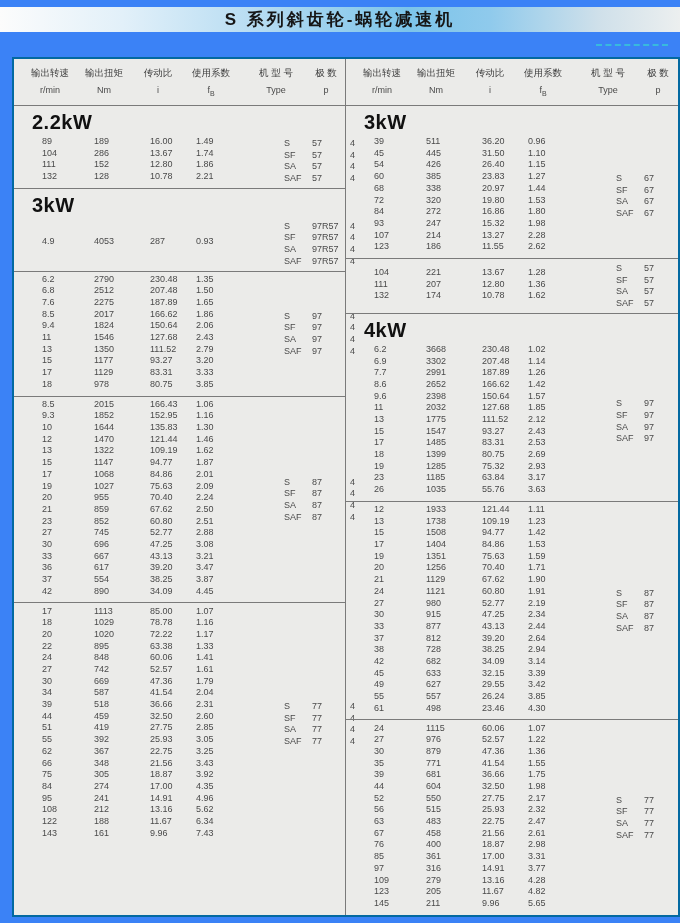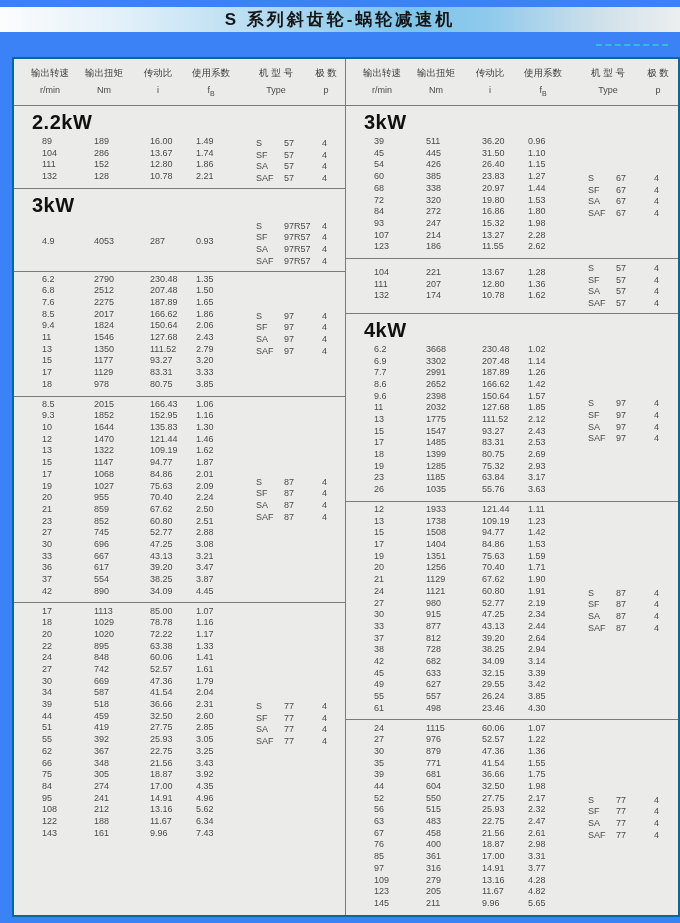--- a/index.html
+++ b/index.html
@@ -32,21 +32,21 @@
   .power{font-size:20px;font-weight:bold;color:#111;padding:7px 0 3px 18px;
     letter-spacing:.5px;line-height:18px;}
   .block{position:relative;padding:2px 0 5px;display:flex;flex-direction:column;
     justify-content:center;}
   .rows{position:relative;}
   .row{position:relative;height:11.7px;line-height:11.7px;}
   .cell{position:absolute;top:0;font-size:9px;color:#4a4a4a;white-space:nowrap;}
   .c1{left:28px;} .c2{left:80px;} .c3{left:136px;} .c4{left:182px;}
 
   .models{position:absolute;left:242px;top:50%;transform:translateY(-50%);}
-  .model-line{height:11.7px;line-height:11.7px;font-size:9px;color:#4a4a4a;white-space:nowrap;}
+  .model-line{height:11.7px;line-height:11.7px;font-size:9px;color:#4a4a4a;white-space:nowrap;margin-left:28px;}
   .m-name{display:inline-block;width:28px;}
   .m-size{display:inline-block;width:38px;}
 </style>
 </head>
 <body>
 
 <div class="page">
   <div class="title-band">
     <div class="title">S 系列斜齿轮-蜗轮减速机</div>
   </div>

